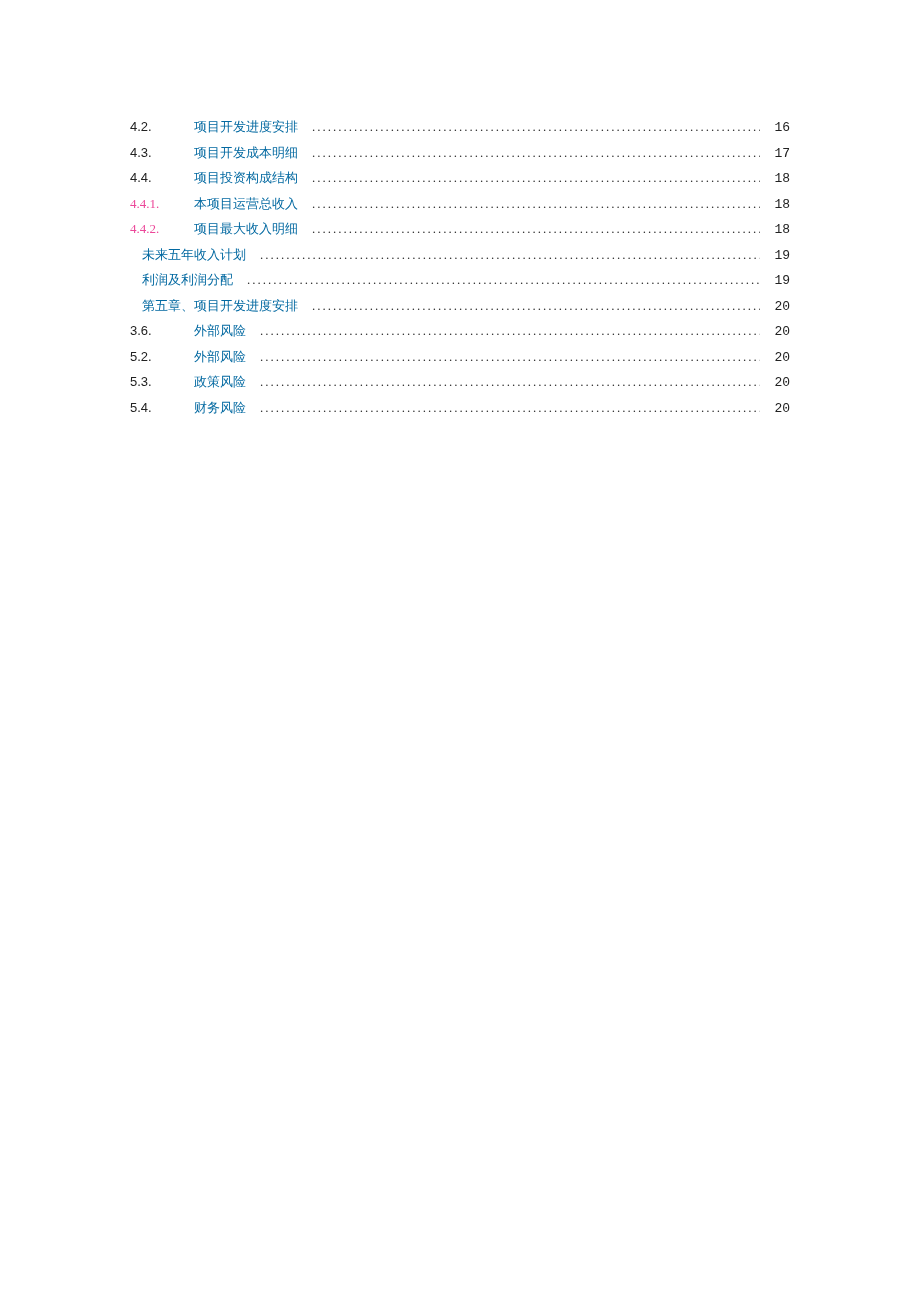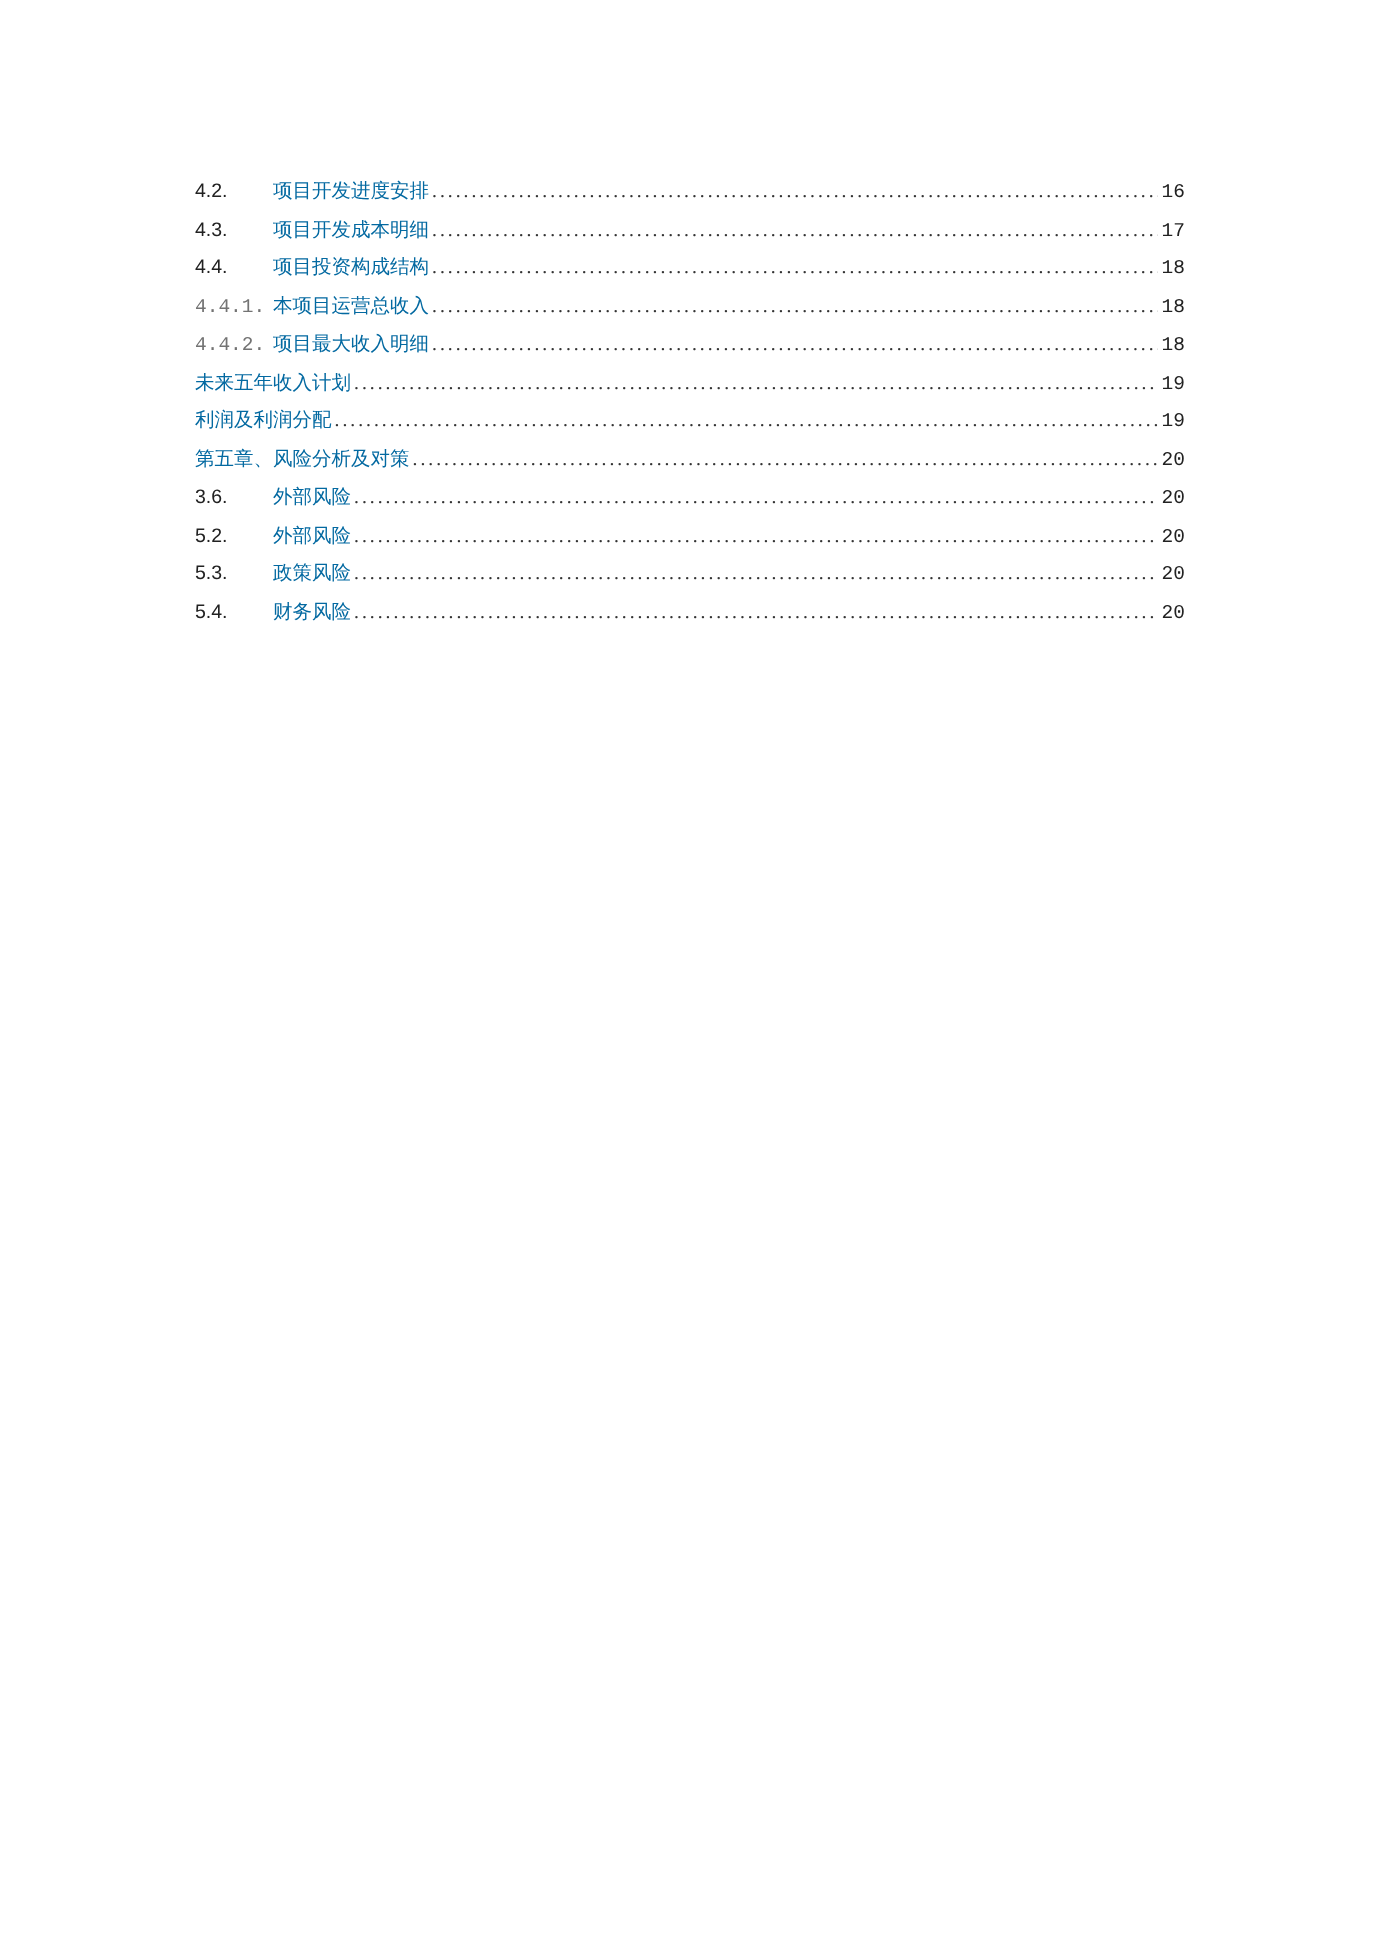--- a/index.html
+++ b/index.html
@@ -17,32 +17,33 @@
     .page {
       padding: 115px 130px 0 130px;
     }
     .toc-entry {
       display: flex;
       align-items: baseline;
       font-size: 13px;
       color: #333333;
       line-height: 24.5px;
       white-space: nowrap;
+      gap: 12px;
     }
     .toc-number {
       display: inline-block;
       min-width: 52px;
       font-family: Arial, sans-serif;
       color: #222222;
     }
     .toc-number-wide {
       display: inline-block;
       min-width: 52px;
-      font-family: Liberation Mono, monospace;
-      color: #737373;
+      font-family: Liberation Serif, serif;
+      color: #ec4899;
     }
     .toc-title {
       color: #0369a1;
     }
     .toc-dots {
       flex: 1;
       overflow: hidden;
       letter-spacing: 2px;
       color: #333333;
       margin: 0 2px;
@@ -108,21 +109,21 @@
 
   <div class="toc-entry no-indent">
     <span class="toc-number"></span>
     <span class="toc-title">利润及利润分配</span>
     <span class="toc-dots"></span>
     <span class="toc-page">19</span>
   </div>
 
   <div class="toc-entry no-indent">
     <span class="toc-number"></span>
-    <span class="toc-title">第五章、风险分析及对策</span>
+    <span class="toc-title">第五章、项目开发进度安排</span>
     <span class="toc-dots"></span>
     <span class="toc-page">20</span>
   </div>
 
   <div class="toc-entry">
     <span class="toc-number">3.6.</span>
     <span class="toc-title">外部风险</span>
     <span class="toc-dots"></span>
     <span class="toc-page">20</span>
   </div>

